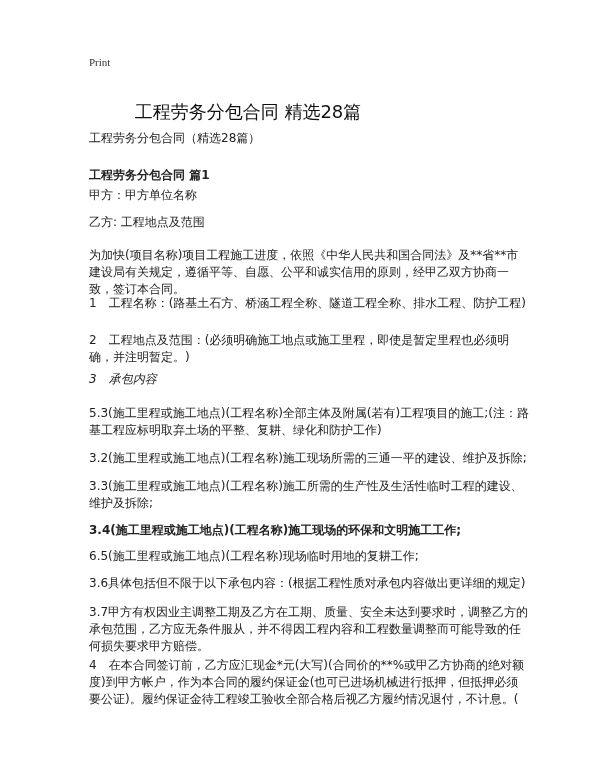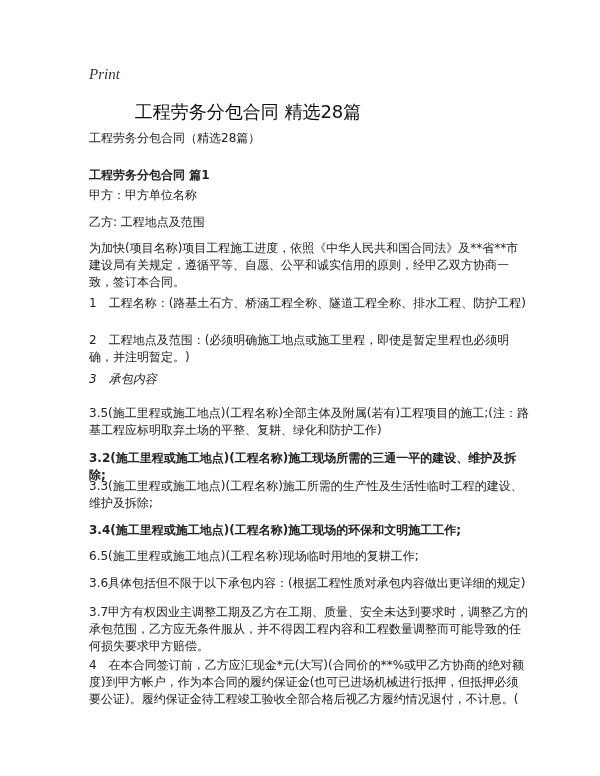--- a/index.html
+++ b/index.html
@@ -1,40 +1,40 @@
 <!DOCTYPE html>
 <html><head>
   <meta charset="utf-8">
   <style>
     html, body { margin: 0; padding: 0; background: #ffffff; }
     body { width: 600px; height: 776px; overflow: hidden; position: relative;
       font-family: "DejaVu Sans", sans-serif; color: #1a1a1a; }
-    .print { position: absolute; left: 89px; top: 66px; font-family: "Liberation Serif", serif; font-size: 15px; color: #333; font-style: italic; }
+    .print { position: absolute; left: 89px; top: 56px; font-family: "Liberation Serif", serif; font-size: 11px; color: #333; }
     .title { position: absolute; left: 0; width: 496px; top: 100px; text-align: center; font-size: 18px; color: #111; }
     .page { position: absolute; left: 89px; top: 130px; width: 440px; }
     p { margin: 0; font-size: 12px; line-height: 17px; color: #222; }
     .sub { position: absolute; top: 0; }
     .h { font-weight: bold; }
   </style>
 </head>
 <body>
 
 <div class="print">Print</div>
 <div class="title">工程劳务分包合同 精选28篇</div>
 
 <div class="page">
   <p class="sub" style="top:0px;">工程劳务分包合同（精选28篇）</p>
   <p class="sub h" style="top:37px;">工程劳务分包合同 篇1</p>
   <p class="sub" style="top:57px;">甲方：甲方单位名称</p>
   <p class="sub" style="top:84px;">乙方: 工程地点及范围</p>
-  <p class="sub" style="top:110px;">为加快(项目名称)项目工程施工进度，依照《中华人民共和国合同法》及**省**市建设局有关规定，遵循平等、自愿、公平和诚实信用的原则，经甲乙双方协商一致，签订本合同。</p>
+  <p class="sub" style="top:117px;">为加快(项目名称)项目工程施工进度，依照《中华人民共和国合同法》及**省**市建设局有关规定，遵循平等、自愿、公平和诚实信用的原则，经甲乙双方协商一致，签订本合同。</p>
   <p class="sub" style="top:165px;">1　工程名称：(路基土石方、桥涵工程全称、隧道工程全称、排水工程、防护工程)</p>
   <p class="sub" style="top:202px;">2　工程地点及范围：(必须明确施工地点或施工里程，即使是暂定里程也必须明确，并注明暂定。)</p>
   <p class="sub" style="top:241px;font-style:italic;">3　承包内容</p>
-  <p class="sub" style="top:275px;">3.5(施工里程或施工地点)(工程名称)全部主体及附属(若有)工程项目的施工;(注：路基工程应标明取弃土场的平整、复耕、绿化和防护工作)</p>
-  <p class="sub" style="top:320px;font-weight:bold;">3.2(施工里程或施工地点)(工程名称)施工现场所需的三通一平的建设、维护及拆除;</p>
+  <p class="sub" style="top:275px;">5.3(施工里程或施工地点)(工程名称)全部主体及附属(若有)工程项目的施工;(注：路基工程应标明取弃土场的平整、复耕、绿化和防护工作)</p>
+  <p class="sub" style="top:320px;">3.2(施工里程或施工地点)(工程名称)施工现场所需的三通一平的建设、维护及拆除;</p>
   <p class="sub" style="top:348px;">3.3(施工里程或施工地点)(工程名称)施工所需的生产性及生活性临时工程的建设、维护及拆除;</p>
   <p class="sub" style="top:392px;font-weight:bold;">3.4(施工里程或施工地点)(工程名称)施工现场的环保和文明施工工作;</p>
   <p class="sub" style="top:418px;">6.5(施工里程或施工地点)(工程名称)现场临时用地的复耕工作;</p>
   <p class="sub" style="top:445px;">3.6具体包括但不限于以下承包内容：(根据工程性质对承包内容做出更详细的规定)</p>
   <p class="sub" style="top:474px;">3.7甲方有权因业主调整工期及乙方在工期、质量、安全未达到要求时，调整乙方的承包范围，乙方应无条件服从，并不得因工程内容和工程数量调整而可能导致的任何损失要求甲方赔偿。</p>
   <p class="sub" style="top:527px;">4　在本合同签订前，乙方应汇现金*元(大写)(合同价的**%或甲乙方协商的绝对额度)到甲方帐户，作为本合同的履约保证金(也可已进场机械进行抵押，但抵押必须要公证)。履约保证金待工程竣工验收全部合格后视乙方履约情况退付，不计息。(</p>
 </div>
 
 </body></html>

